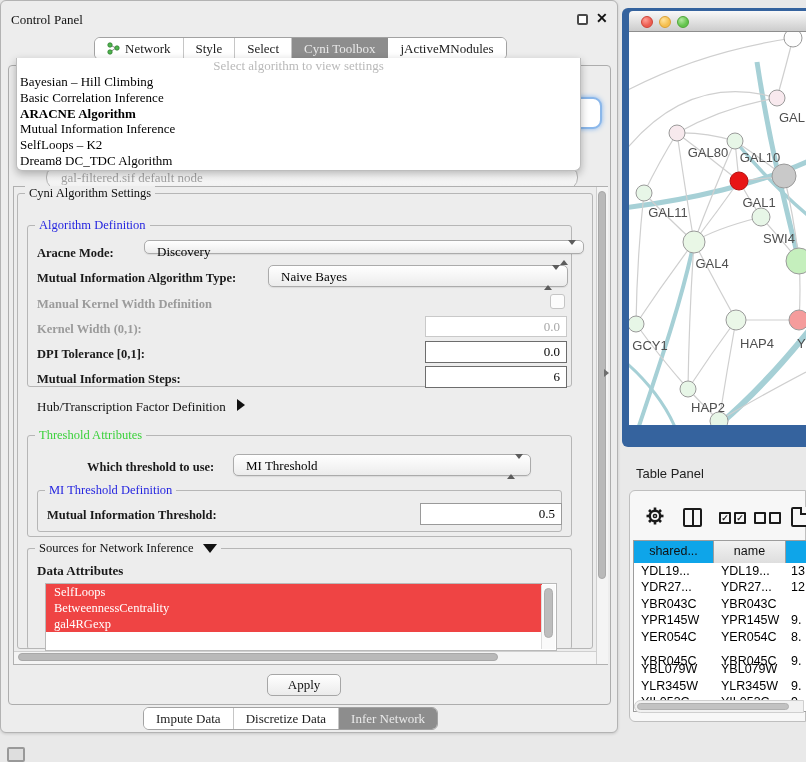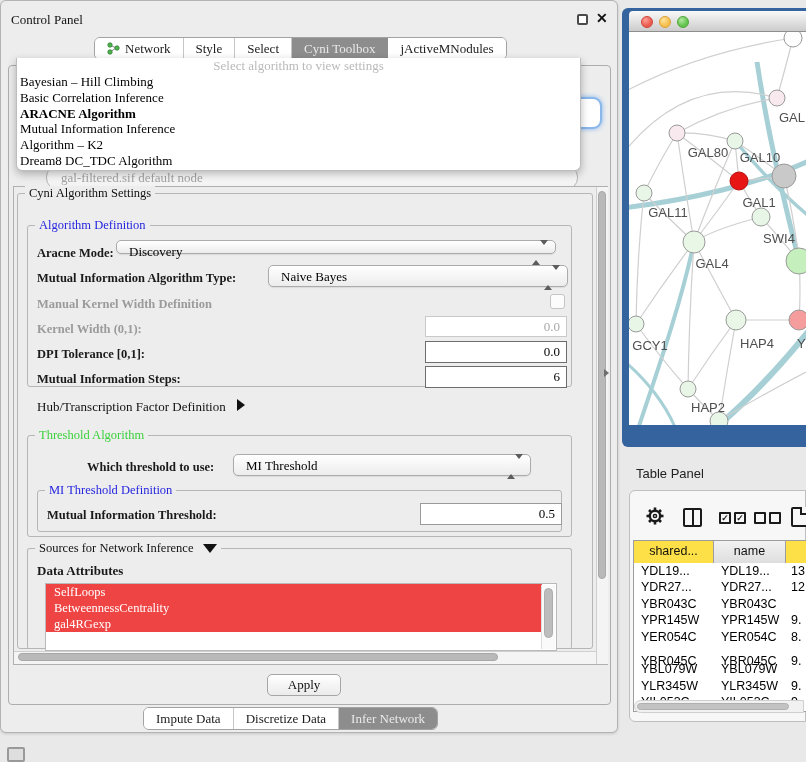--- a/index.html
+++ b/index.html
@@ -88,21 +88,21 @@
   .tp-box { left:629px; top:490px; width:177px; height:232px; background:#f7f7f7; border:1px solid #bfbfbf; border-radius:6px 0 0 6px; }
   .tp-toolbar-icon { color:#1a1a1a; }
   .split-icon { left:683px; top:508px; width:19px; height:19px; border:2px solid #1a1a1a; border-radius:2px; }
   .split-icon:after { content:""; position:absolute; left:7px; top:0; width:2px; height:15px; background:#1a1a1a; }
   .cb-ico { width:12px; height:12px; border:2px solid #1a1a1a; border-radius:1px; font-size:9px; line-height:9px; text-align:center; color:#1a1a1a; font-weight:bold; background:#f7f7f7; }
   .page-icon { left:791px; top:507px; width:17px; height:20px; border:2px solid #1a1a1a; border-radius:2px; background:#f7f7f7; }
   .page-icon:after { content:""; position:absolute; right:-2px; top:-2px; width:6px; height:6px; background:#f7f7f7; border-left:2px solid #1a1a1a; border-bottom:2px solid #1a1a1a; }
 
   .tbl-area { left:633px; top:540px; width:173px; height:172px; background:#fff; border:1px solid #9d9d9d; border-right:none; overflow:hidden; }
   .th-cell { position:absolute; top:0; height:22px; font-size:12.5px; color:#111; text-align:center; line-height:21px; border-right:1px solid #9d9d9d; overflow:hidden; }
-  .th-blue { background:#fde047; }
+  .th-blue { background:#0ea5e9; }
   .th-gray { background:linear-gradient(#f2f2f2,#dedede); }
   .trow { position:absolute; left:0; width:173px; height:16px; font-size:12.5px; color:#000; }
   .tcell { position:absolute; top:0; height:16px; line-height:16px; overflow:hidden; white-space:nowrap; }
   .tp-hsb { left:634px; top:700px; width:170px; height:13px; background:#f1f1f1; border:1px solid #cfcfcf; border-radius:7px 0 0 7px; z-index:5; }
   .tp-hsb-thumb { position:absolute; left:2px; top:2px; width:152px; height:7px; background:#c2c2c2; border:1px solid #b0b0b0; border-radius:4px; }
 
   .mini-square { left:7px; top:747px; width:18px; height:15px; border:2px solid #999; border-radius:2px; background:#dedede; }
 </style>
 </head>
 <body>
@@ -145,40 +145,40 @@
   <div class="abs ghost-combo">
     <span>gal-filtered.sif default node</span>
   </div>
 
   <div class="abs popup">
     <div class="popup-header">Select algorithm to view settings</div>
     <div class="popup-item">Bayesian – Hill Climbing</div>
     <div class="popup-item">Basic Correlation Inference</div>
     <div class="popup-item current">ARACNE Algorithm</div>
     <div class="popup-item">Mutual Information Inference</div>
-    <div class="popup-item">Algorithm – K2</div>
+    <div class="popup-item">SelfLoops – K2</div>
     <div class="popup-item">Dream8 DC_TDC Algorithm</div>
   </div>
 
   <div class="abs scrollpane"></div>
   <div class="abs vsb-track"></div>
   <div class="abs vsb-thumb"></div>
   <div class="abs hsb-track"></div>
   <div class="abs hsb-thumb"></div>
 
   <div class="abs gbox" style="left:16px; top:192px; width:576px; height:456px;">
     <span class="gtitle">Cyni Algorithm Settings</span>
   </div>
 
   <div class="abs gbox" style="left:26px; top:224px; width:545px; height:162px;">
     <span class="gtitle blue">Algorithm Definition</span>
   </div>
 
   <div class="abs blabel" style="left:36px; top:245px;">Aracne Mode:</div>
-  <div class="abs combo" style="left:115px; top:239px; width:440px; height:14px;">
+  <div class="abs combo" style="left:143px; top:239px; width:440px; height:14px;">
     <span class="cval">Discovery</span>
     <span class="arrows"><span class="tri-up"></span><span class="tri-dn"></span></span>
   </div>
 
   <div class="abs blabel" style="left:36px; top:270px;">Mutual Information Algorithm Type:</div>
   <div class="abs combo" style="left:267px; top:264px; width:300px; height:22px;">
     <span class="cval">Naive Bayes</span>
     <span class="arrows"><span class="tri-up"></span><span class="tri-dn"></span></span>
   </div>
 
@@ -193,21 +193,21 @@
 
   <div class="abs blabel" style="left:36px; top:371px;">Mutual Information Steps:</div>
   <div class="abs tfield" style="left:424px; top:365px; width:142px; height:22px;">6</div>
 
   <div class="abs" style="left:36px; top:398px; font-size:13px; color:#111;">
     <span>Hub/Transcription Factor Definition</span>
     <span class="tri-right" style="margin-left:8px;"></span>
   </div>
 
   <div class="abs gbox" style="left:26px; top:434px; width:545px; height:102px;">
-    <span class="gtitle green">Threshold Algorithm</span>
+    <span class="gtitle green">Threshold Attributes</span>
   </div>
   <div class="abs blabel" style="left:86px; top:459px;">Which threshold to use:</div>
   <div class="abs combo" style="left:232px; top:453px; width:298px; height:22px;">
     <span class="cval">MI Threshold</span>
     <span class="arrows"><span class="tri-up"></span><span class="tri-dn"></span></span>
   </div>
 
   <div class="abs gbox" style="left:36px; top:489px; width:525px; height:42px;padding-left:32px;">
     <span class="gtitle blue">MI Threshold Definition</span>
   </div>

